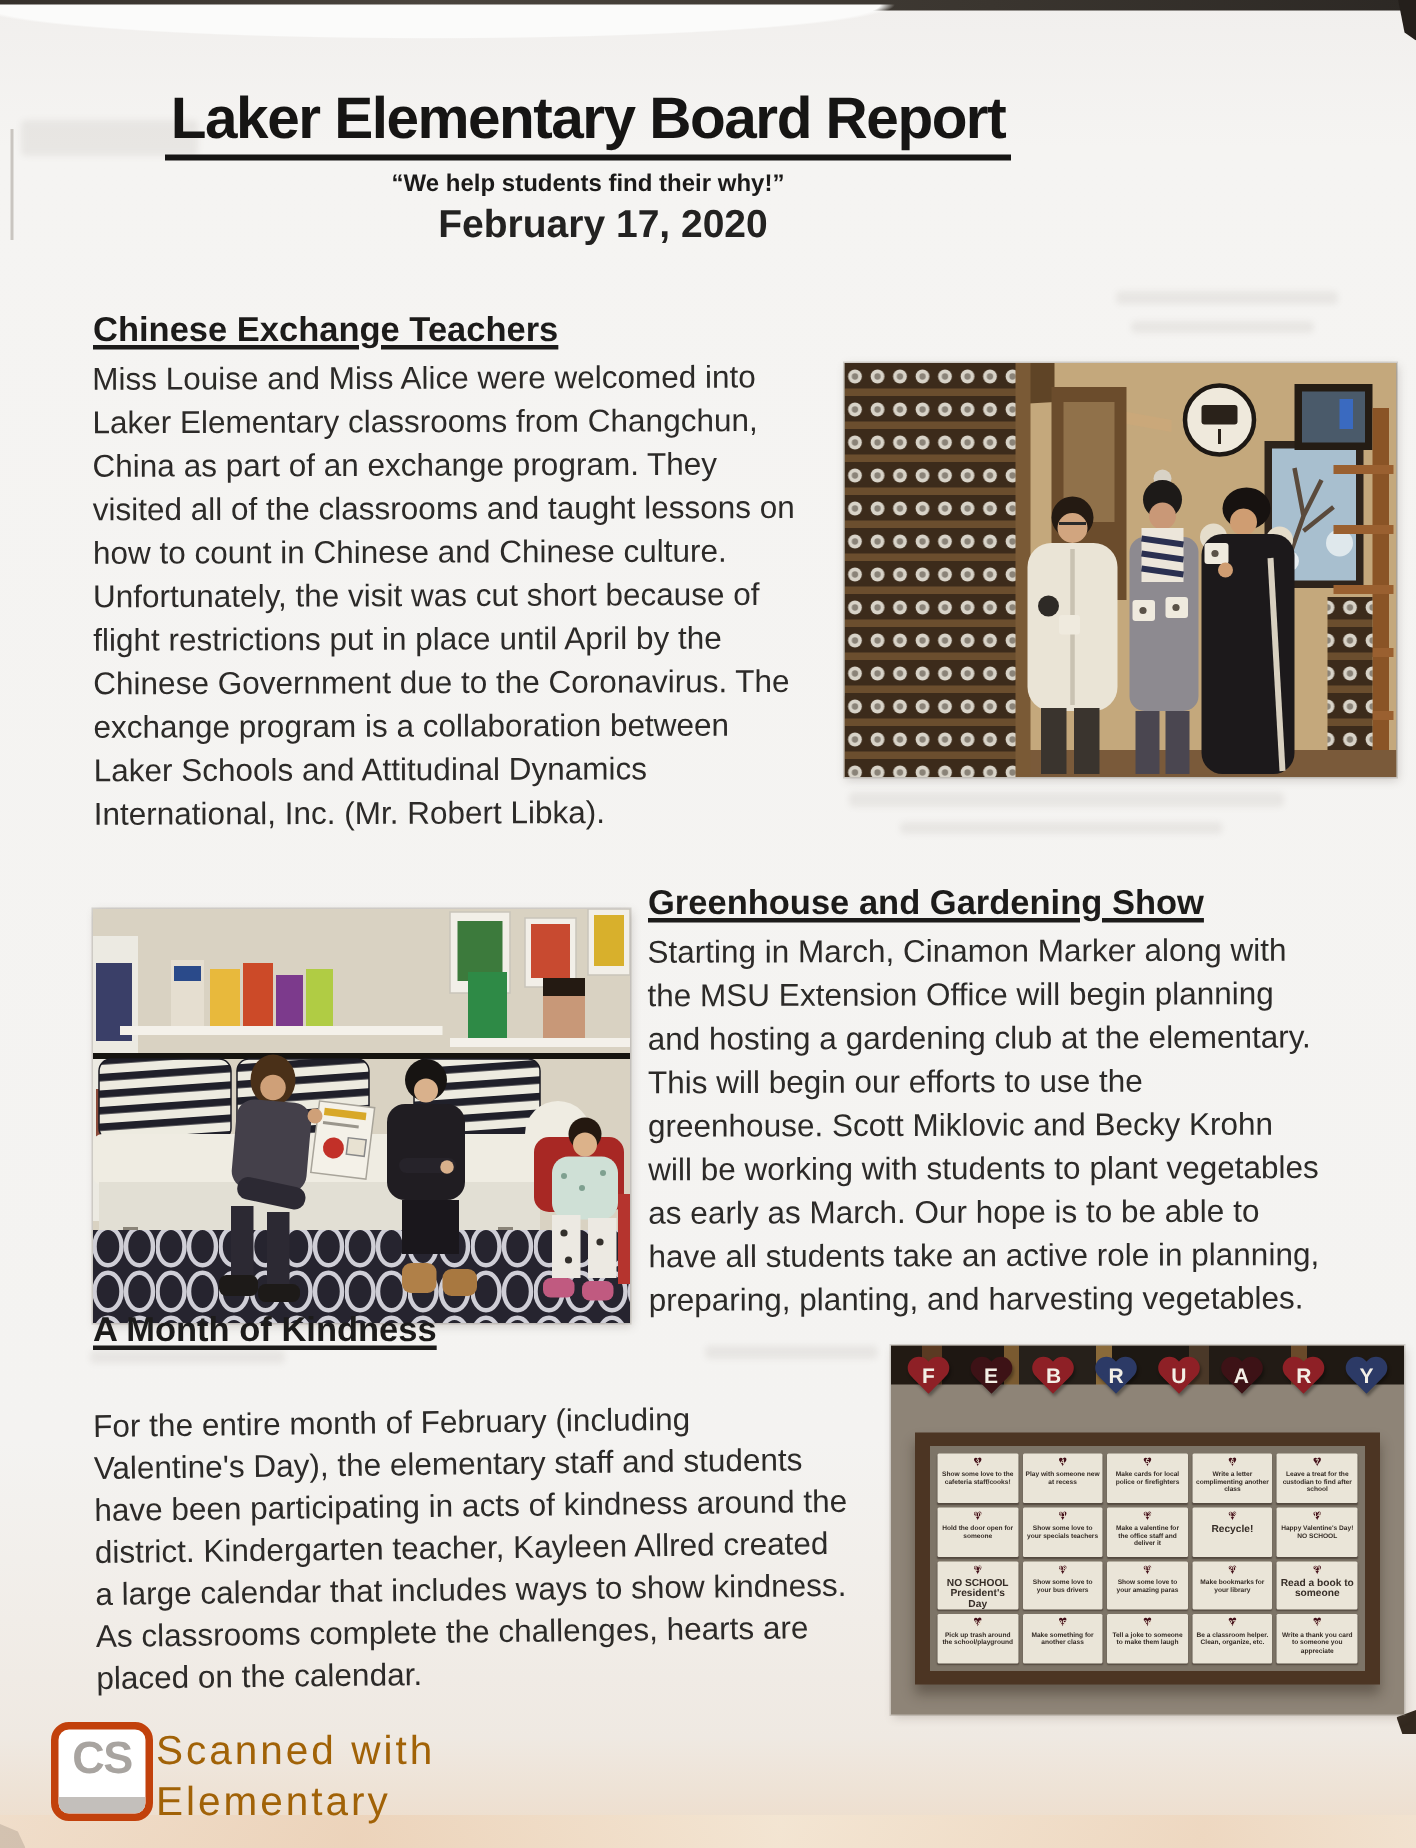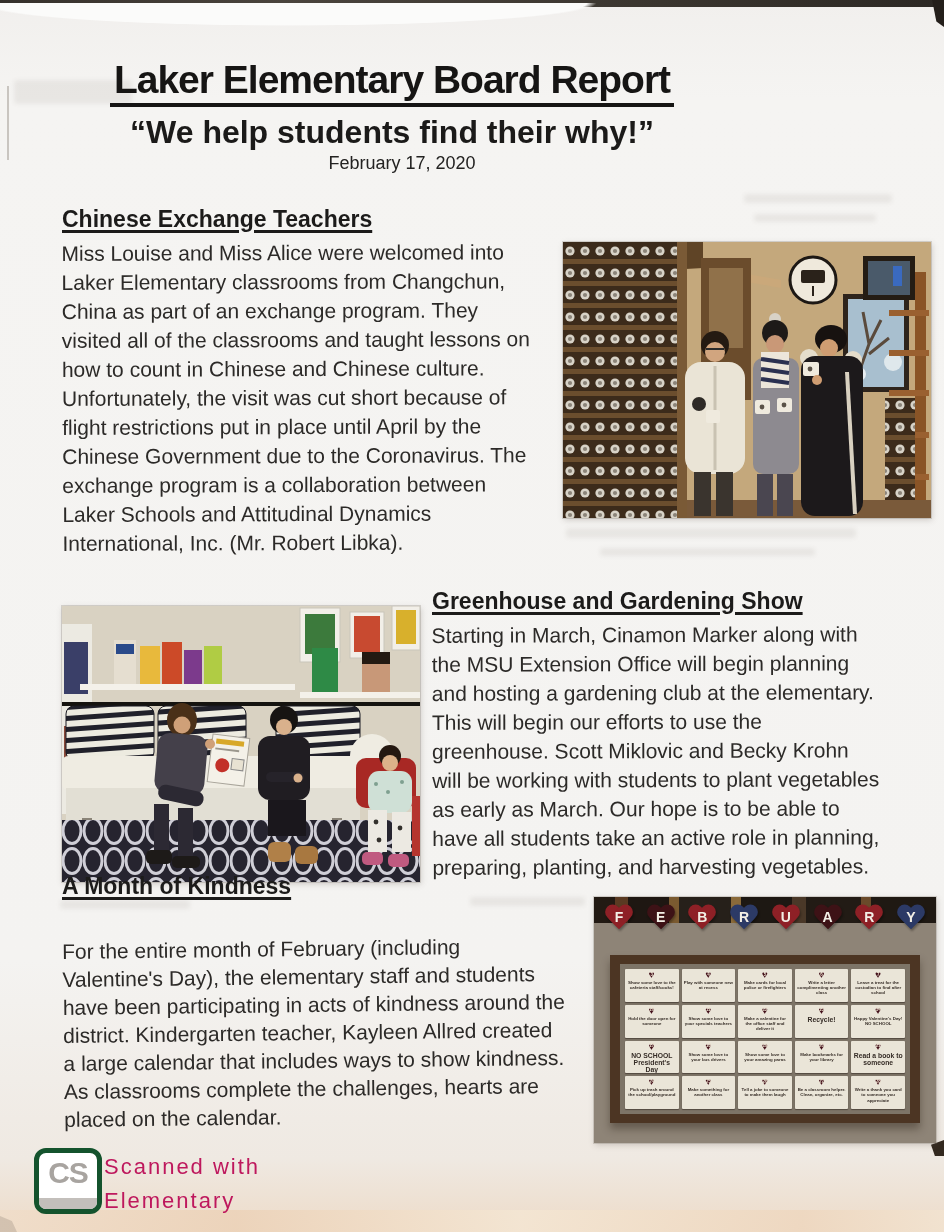--- a/index.html
+++ b/index.html
@@ -17,22 +17,22 @@
   .corner-tr{right:0;top:0;width:17px;height:27px;background:#241f1b;clip-path:polygon(30% 0,100% 0,100% 100%,55% 80%);}
   .corner-bl{left:0;top:1212px;width:17px;height:20px;background:#2e2823;clip-path:polygon(0 20%,70% 45%,100% 100%,0 100%);}
   .corner-br{right:0;top:1140px;width:13px;height:16px;background:#33291f;clip-path:polygon(0 30%,100% 0,100% 100%,30% 100%);}
   .edge-left{left:7px;top:86px;width:2px;height:74px;background:#c9c5c0;}
   .bottom-warm{left:0;bottom:0;width:944px;height:22px;background:linear-gradient(90deg,#f0ddc9,#ecd2b8 25%,#f4e6d3 55%,#eed7bf 85%,#f2e3d0);opacity:.85;}
   .smudge{background:#7a7168;opacity:.10;filter:blur(2px);border-radius:3px;}
   
   .header{left:0;top:58px;width:784px;text-align:center;}
   .title{display:inline-block;font-size:39px;font-weight:700;letter-spacing:-1px;color:#161514;
          border-bottom:4px solid #161514;padding:0 4px 1px 4px;}
-  .subtitle{margin-top:7px;font-size:32px;font-weight:700;color:#1b1a19;}
-  .date{margin-top:2px;font-size:18px;font-weight:400;color:#232221;margin-left:20px;}
+  .subtitle{margin-top:7px;font-size:16px;font-weight:700;color:#1b1a19;}
+  .date{margin-top:2px;font-size:26px;font-weight:700;color:#232221;margin-left:20px;}
   
   .sec-head{font-size:23px;font-weight:700;color:#1c1b1a;text-align:left;
             text-decoration:underline;text-decoration-thickness:2.5px;text-underline-offset:3px;}
   .para{font-size:21px;line-height:29px;color:#2c2a28;white-space:pre-line;}
   
   .photo{box-shadow:0 0 0 1px rgba(120,110,100,.25),1px 2px 6px rgba(90,80,70,.25);background:#888;overflow:hidden;}
   .photo svg{display:block;}
   
   .photo-cal{width:342px;height:246px;background:#8e8477;position:absolute;}
   .cal-topstrip{position:absolute;left:0;top:0;width:342px;height:26px;
@@ -50,26 +50,26 @@
   .cal-grid{position:absolute;left:5px;top:5px;right:5px;bottom:5px;display:grid;
     grid-template-columns:repeat(5,1fr);grid-template-rows:repeat(4,1fr);gap:3px;}
   .cal-card{background:#eae5d8;border-radius:1px;box-shadow:0 1px 1px rgba(30,20,15,.45);
     display:flex;flex-direction:column;align-items:center;padding:1px 2px;overflow:hidden;}
   .card-heart{position:relative;font-size:10px;line-height:10px;color:#43101a;flex:none;}
   .card-num{position:absolute;left:50%;top:46%;transform:translate(-50%,-50%);
     font-size:4.5px;font-weight:700;color:#eadfce;}
   .card-text{font-size:4.4px;line-height:5.2px;font-weight:700;color:#352c26;text-align:center;}
   .cal-card.big .card-text{font-size:6.8px;line-height:7.4px;}
   
-  .cs-logo{left:34px;top:1148px;width:58px;height:56px;border:5px solid #14532d;border-radius:12px;
+  .cs-logo{left:34px;top:1148px;width:58px;height:56px;border:5px solid #c2410c;border-radius:12px;
     background:#fff;overflow:hidden;}
   .cs-logo .cs-txt{position:absolute;left:0;top:3px;width:100%;text-align:center;
     font-size:30px;font-weight:700;color:#a8a4a0;letter-spacing:-1px;}
   .cs-logo .cs-band{position:absolute;left:0;bottom:0;width:100%;height:11px;background:#c3bfbb;}
-  .cs-text{left:104px;top:1150px;font-size:22px;line-height:34px;color:#be185d;letter-spacing:2px;}
+  .cs-text{left:104px;top:1150px;font-size:27px;line-height:34px;color:#a16207;letter-spacing:2px;}
 </style>
 </head>
 <body>
 
 <div class="abs scan-top"></div>
 <div class="abs scan-curl"></div>
 <div class="abs corner-tr"></div>
 <div class="abs corner-bl"></div>
 <div class="abs corner-br"></div>
 <div class="abs edge-left"></div>

